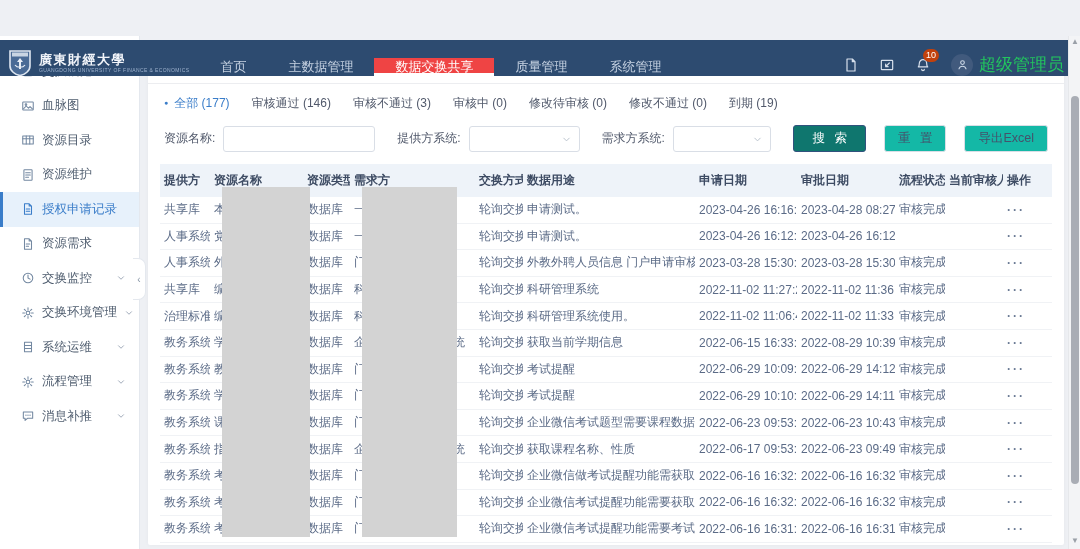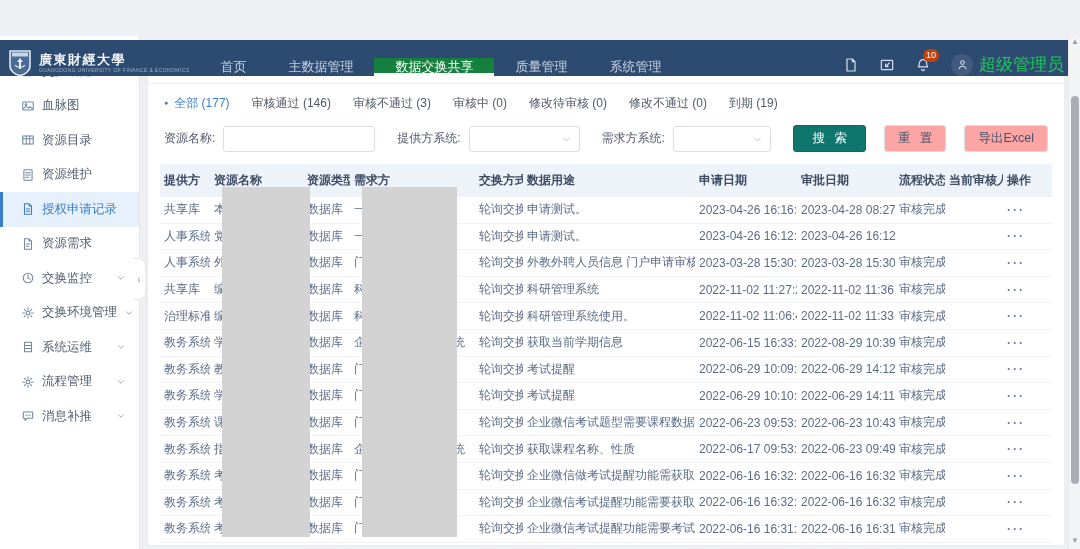--- a/index.html
+++ b/index.html
@@ -8,21 +8,21 @@
 
   
   .topbar { position:absolute; top:0; left:0; width:1080px; height:36px; background:#2d4b70; display:flex; align-items:flex-end; z-index:5;margin-top:40px; }
   .logo { display:flex; align-items:center; gap:7px; padding:0 10px 0 8px; min-width:140px; }
   .emblem { width:24px; height:26px; flex:0 0 auto; }
   .uni { display:flex; flex-direction:column; justify-content:center; }
   .uni-name { color:#f2f5fa; font-size:13px; font-weight:bold; letter-spacing:1.5px; line-height:14px; white-space:nowrap; }
   .uni-sub { color:#9db1cc; font-size:5px; letter-spacing:.4px; line-height:6px; white-space:nowrap; }
   .nav-menu { display:flex; align-items:stretch; }
   .nav-item { display:flex; align-items:center; padding:0 21px; color:#c6d2e2; font-size:13px; cursor:pointer; white-space:nowrap; }
-  .nav-item.active { background:#15803d; color:#fff; box-shadow:inset 0 -3px 0 #ffffff; }
+  .nav-item.active { background:#ef4444; color:#fff; box-shadow:inset 0 -3px 0 #ffffff; }
   .topbar-right { margin-left:auto; display:flex; align-items:center; gap:20px; padding-right:16px; color:#d7e0ec; }
   .tb-icon { width:16px; height:16px; cursor:pointer; position:relative; }
   .tb-icon svg { width:16px; height:16px; display:block; }
   .bell-wrap { position:relative; }
   .badge { position:absolute; top:-8px; left:8px; background:#c2410c; color:#fff; border-radius:8px; min-width:16px; height:13px; line-height:13px; font-size:9px; text-align:center; padding:0 3px; }
   .user { display:flex; align-items:center; gap:6px; cursor:pointer; }
   .avatar { width:22px; height:22px; border-radius:50%; background:#415a7d; display:flex; align-items:center; justify-content:center; }
   .avatar svg { width:13px; height:13px; }
   .user-name { color:#22c55e; font-size:17px; white-space:nowrap; }
 
@@ -54,21 +54,21 @@
   .filter.active::before { content:"●"; font-size:7px; vertical-align:2px; margin-right:6px; color:#3a7dc9; }
 
   .search-row { display:flex; align-items:center; padding:9px 16px 8px; gap:8px; }
   .s-label { color:#51596b; white-space:nowrap; }
   .s-input { width:152px; height:26px; border:1px solid #d9dee6; border-radius:3px; background:#fff; outline:none; padding:0 8px; font-size:12px; color:#333; }
   .s-select { position:relative; height:26px; border:1px solid #d9dee6; border-radius:3px; background:#fff; cursor:pointer; }
   .s-select .sel-chevron { position:absolute; right:7px; top:7px; width:11px; height:11px; color:#b6bec9; }
   .s-select .sel-chevron svg { width:11px; height:11px; display:block; }
   .sel-provider { width:160px; margin-right:14px; }
   .sel-consumer { width:142px; }
-  .btn { height:27px; border-radius:3px; font-size:12.5px; cursor:pointer; border:1px solid #d9dee6; background:#fca5a5; color:#45526b; padding:0 13px; white-space:nowrap; font-family:inherit; }
+  .btn { height:27px; border-radius:3px; font-size:12.5px; cursor:pointer; border:1px solid #d9dee6; background:#14b8a6; color:#45526b; padding:0 13px; white-space:nowrap; font-family:inherit; }
   .btn-primary { background:#0f766e; border-color:#31527d; color:#fff; letter-spacing:3px; padding:0 15px 0 18px; margin-left:14px; }
   .btn-reset { letter-spacing:3px; padding:0 10px 0 13px; margin-left:10px; }
   .btn-export { margin-left:10px; }
 
   
   .table-wrap { position:relative; margin:4px 12px 0; }
   .t-grid { display:grid; grid-template-columns:50px 93px 47px 125px 48px 172px 102px 98px 50px 58px 49px; align-items:center; }
   .t-head { background:#eef3f9; height:33px; color:#3d4b63; font-weight:bold; }
   .t-head > div { padding-left:4px; font-size:12px; white-space:nowrap; overflow:hidden; }
   .t-row { height:26.6px; border-bottom:1px solid #f0f2f5; color:#5b6b87; }

